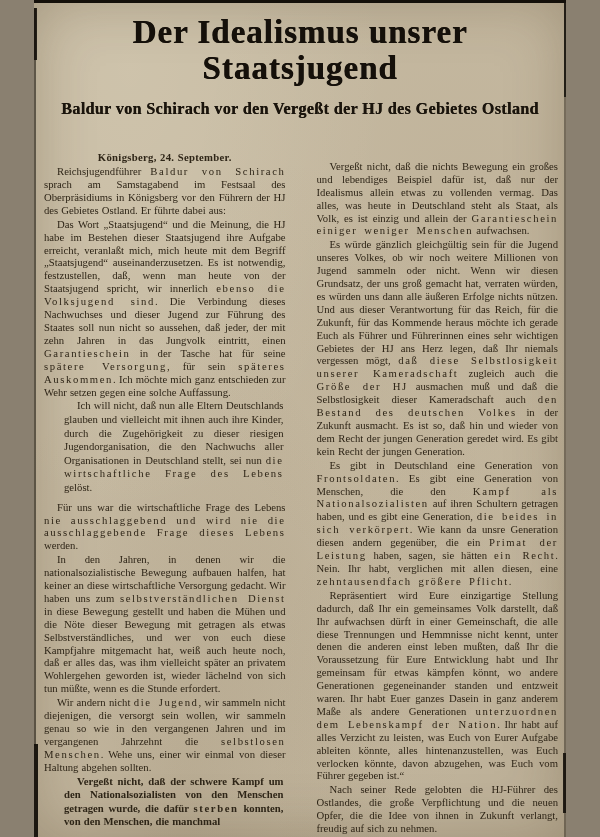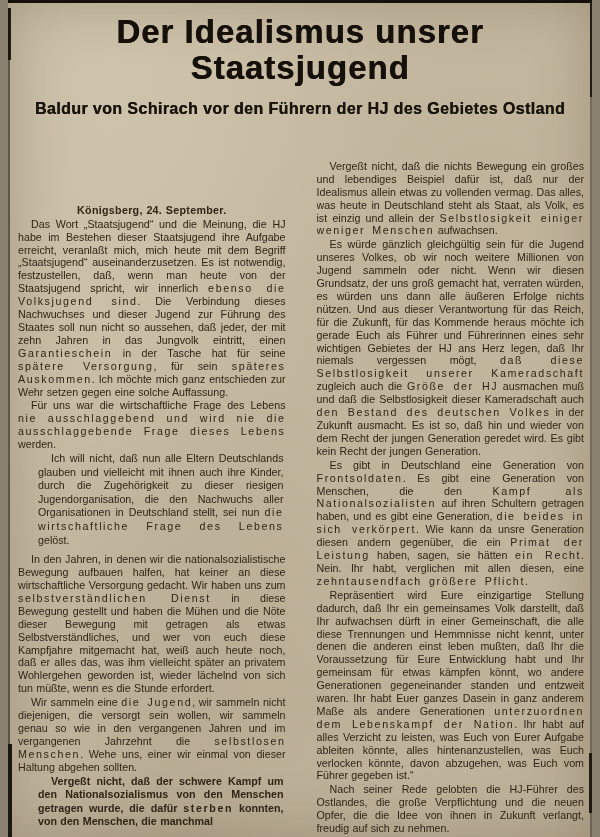--- a/index.html
+++ b/index.html
@@ -1,22 +1,22 @@
 <!DOCTYPE html>
 <html lang="de"><head>
 <meta charset="utf-8">
 <style>
   html,body{margin:0;padding:0;background:#8a8070;}
   .page{
     position:relative;
-    width:584px;height:837px;
+    width:532px;height:837px;
     margin:0 auto;
     overflow:hidden;
     color:#2e2517;
-    font-family:Liberation Sans, sans-serif;
+    font-family:Liberation Serif, serif;
     background:
       radial-gradient(ellipse at 18% 8%, rgba(255,250,228,.12), transparent 42%),
       radial-gradient(ellipse at 82% 28%, rgba(115,92,58,.09), transparent 46%),
       radial-gradient(ellipse at 48% 68%, rgba(115,92,58,.07), transparent 52%),
       radial-gradient(ellipse at 28% 96%, rgba(88,68,40,.12), transparent 42%),
       radial-gradient(ellipse at 95% 90%, rgba(88,68,40,.10), transparent 38%),
       #c7bba3;
     box-shadow:inset 0 0 60px rgba(70,52,26,.28);
   }
   .rule{position:absolute;background:#14100a;}
@@ -89,33 +89,34 @@
 <div class="page">
   <div class="rule top"></div>
   <div class="edge l-main"></div>
   <div class="edge l-top"></div>
   <div class="edge l-bottom"></div>
   <div class="edge r-main"></div>
   <div class="edge r-top"></div>
   <div class="edge r-bottom"></div>
 
   <h1 class="title">Der Idealismus unsrer Staatsjugend</h1>
-  <h2 class="subtitle">Baldur von Schirach vor den Führern der HJ des Gebietes Ostland</h2>
+  <h2 class="subtitle">Baldur von Schirach vor den Vergeßt der HJ des Gebietes Ostland</h2>
 
   <div class="cols">
     <div class="col">
       <p class="dateline">Königsberg, 24. September.</p>
+    <p class="para"><span>Reichsjugendführer </span><span class="sp">Baldur von Schirach</span><span> sprach am Samstagabend im Festsaal des Oberpräsidiums in Königsberg vor den Führern der HJ des Gebietes Ostland. Er führte dabei aus:</span></p>
         <p class="para"><span>Das Wort „Staatsjugend“ und die Meinung, die HJ habe im Bestehen dieser Staatsjugend ihre Aufgabe erreicht, veranlaßt mich, mich heute mit dem Begriff „Staatsjugend“ auseinanderzusetzen. Es ist notwendig, festzustellen, daß, wenn man heute von der Staatsjugend spricht, wir innerlich </span><span class="sp">ebenso die Volksjugend sind</span><span>. Die Verbindung dieses Nachwuchses und dieser Jugend zur Führung des Staates soll nun nicht so aussehen, daß jeder, der mit zehn Jahren in das Jungvolk eintritt, einen </span><span class="sp">Garantieschein</span><span> in der Tasche hat für seine </span><span class="sp">spätere Versorgung</span><span>, für sein </span><span class="sp">späteres Auskommen</span><span>. Ich möchte mich ganz entschieden zur Wehr setzen gegen eine solche Auffassung.</span></p>
+        <p class="para inset"><span>Ich will nicht, daß nun alle Eltern Deutschlands glauben und vielleicht mit ihnen auch ihre Kinder, durch die Zugehörigkeit zu dieser riesigen Jugendorganisation, die den Nachwuchs aller Organisationen in Deutschland stellt, sei nun </span><span class="sp">die wirtschaftliche Frage des Lebens</span><span> gelöst.</span></p>
         <p class="para"><span>Für uns war die wirtschaftliche Frage des Lebens </span><span class="sp">nie ausschlaggebend und wird nie die ausschlaggebende Frage dieses Lebens</span><span> werden.</span></p>
-        <p class="para inset"><span>Ich will nicht, daß nun alle Eltern Deutschlands glauben und vielleicht mit ihnen auch ihre Kinder, durch die Zugehörigkeit zu dieser riesigen Jugendorganisation, die den Nachwuchs aller Organisationen in Deutschland stellt, sei nun </span><span class="sp">die wirtschaftliche Frage des Lebens</span><span> gelöst.</span></p>
         <p class="para"><span>In den Jahren, in denen wir die nationalsozialistische Bewegung aufbauen halfen, hat keiner an diese wirtschaftliche Versorgung gedacht. Wir haben uns zum </span><span class="sp">selbstverständlichen Dienst</span><span> in diese Bewegung gestellt und haben die Mühen und die Nöte dieser Bewegung mit getragen als etwas Selbstverständliches, und wer von euch diese Kampfjahre mitgemacht hat, weiß auch heute noch, daß er alles das, was ihm vielleicht später an privatem Wohlergehen geworden ist, wieder lächelnd von sich tun müßte, wenn es die Stunde erfordert.</span></p>
-        <p class="para"><span>Wir sammeln eine </span><span class="sp">die Jugend</span><span>, wir sammeln nicht diejenigen, die versorgt sein wollen, wir sammeln genau so wie in den vergangenen Jahren und im vergangenen Jahrzehnt die </span><span class="sp">selbstlosen Menschen</span><span>. Wehe uns, einer wir einmal von dieser Haltung abgehen sollten.</span></p>
-        <p class="para inset b"><span>Vergeßt nicht, daß der schwere Kampf um den Nationalsozialismus von den Menschen getragen wurde, die dafür </span><span class="sp">sterben</span><span> konnten, von den Menschen, die manchmal </span></p>
+        <p class="para"><span>Wir andern nicht </span><span class="sp">die Jugend</span><span>, wir sammeln nicht diejenigen, die versorgt sein wollen, wir sammeln genau so wie in den vergangenen Jahren und im vergangenen Jahrzehnt die </span><span class="sp">selbstlosen Menschen</span><span>. Wehe uns, einer wir einmal von dieser Haltung abgehen sollten.</span></p>
+        <p class="para inset b"><span>Vergeßt nicht, daß der schwere Kampf um den Nationalsozialisten von den Menschen getragen wurde, die dafür </span><span class="sp">sterben</span><span> konnten, von den Menschen, die manchmal </span></p>
       </div>
     <div class="col">
-        <p class="para"><span>Vergeßt nicht, daß die nichts Bewegung ein großes und lebendiges Beispiel dafür ist, daß nur der Idealismus allein etwas zu vollenden vermag. Das alles, was heute in Deutschland steht als Staat, als Volk, es ist einzig und allein der </span><span class="sp">Selbstlosigkeit einiger weniger Menschen</span><span> aufwachsen.</span></p>
+        <p class="para"><span>Vergeßt nicht, daß die nichts Bewegung ein großes und lebendiges Beispiel dafür ist, daß nur der Idealismus allein etwas zu vollenden vermag. Das alles, was heute in Deutschland steht als Staat, als Volk, es ist einzig und allein der </span><span class="sp">Garantieschein einiger weniger Menschen</span><span> aufwachsen.</span></p>
         <p class="para"><span>Es würde gänzlich gleichgültig sein für die Jugend unseres Volkes, ob wir noch weitere Millionen von Jugend sammeln oder nicht. Wenn wir diesen Grundsatz, der uns groß gemacht hat, verraten würden, es würden uns dann alle äußeren Erfolge nichts nützen. Und aus dieser Verantwortung für das Reich, für die Zukunft, für das Kommende heraus möchte ich gerade Euch als Führer und Führerinnen eines sehr wichtigen Gebietes der HJ ans Herz legen, daß Ihr niemals vergessen mögt, </span><span class="sp">daß diese Selbstlosigkeit unserer Kameradschaft</span><span> zugleich auch die </span><span class="sp">Größe der HJ</span><span> ausmachen muß und daß die Selbstlosigkeit dieser Kameradschaft auch </span><span class="sp">den Bestand des deutschen Volkes</span><span> in der Zukunft ausmacht. Es ist so, daß hin und wieder von dem Recht der jungen Generation geredet wird. Es gibt kein Recht der jungen Generation.</span></p>
         <p class="para"><span>Es gibt in Deutschland eine Generation von </span><span class="sp">Frontsoldaten</span><span>. Es gibt eine Generation von Menschen, die den </span><span class="sp">Kampf als Nationalsozialisten</span><span> auf ihren Schultern getragen haben, und es gibt eine Generation, </span><span class="sp">die beides in sich verkörpert</span><span>. Wie kann da unsre Generation diesen andern gegenüber, die ein </span><span class="sp">Primat der Leistung</span><span> haben, sagen, sie hätten </span><span class="sp">ein Recht</span><span>. Nein. Ihr habt, verglichen mit allen diesen, eine </span><span class="sp">zehntausendfach größere Pflicht</span><span>.</span></p>
         <p class="para"><span>Repräsentiert wird Eure einzigartige Stellung dadurch, daß Ihr ein gemeinsames Volk darstellt, daß Ihr aufwachsen dürft in einer Gemeinschaft, die alle diese Trennungen und Hemmnisse nicht kennt, unter denen die anderen einst leben mußten, daß Ihr die Voraussetzung für Eure Entwicklung habt und Ihr gemeinsam für etwas kämpfen könnt, wo andere Generationen gegeneinander standen und entzweit waren. Ihr habt Euer ganzes Dasein in ganz anderem Maße als andere Generationen </span><span class="sp">unterzuordnen dem Lebenskampf der Nation</span><span>. Ihr habt auf alles Verzicht zu leisten, was Euch von Eurer Aufgabe ableiten könnte, alles hintenanzustellen, was Euch verlocken könnte, davon abzugehen, was Euch vom Führer gegeben ist.“</span></p>
         <p class="para"><span>Nach seiner Rede gelobten die HJ-Führer des Ostlandes, die große Verpflichtung und die neuen Opfer, die die Idee von ihnen in Zukunft verlangt, freudig auf sich zu nehmen.</span></p>
       </div>
   </div>
 </div>
 
 </body></html>

